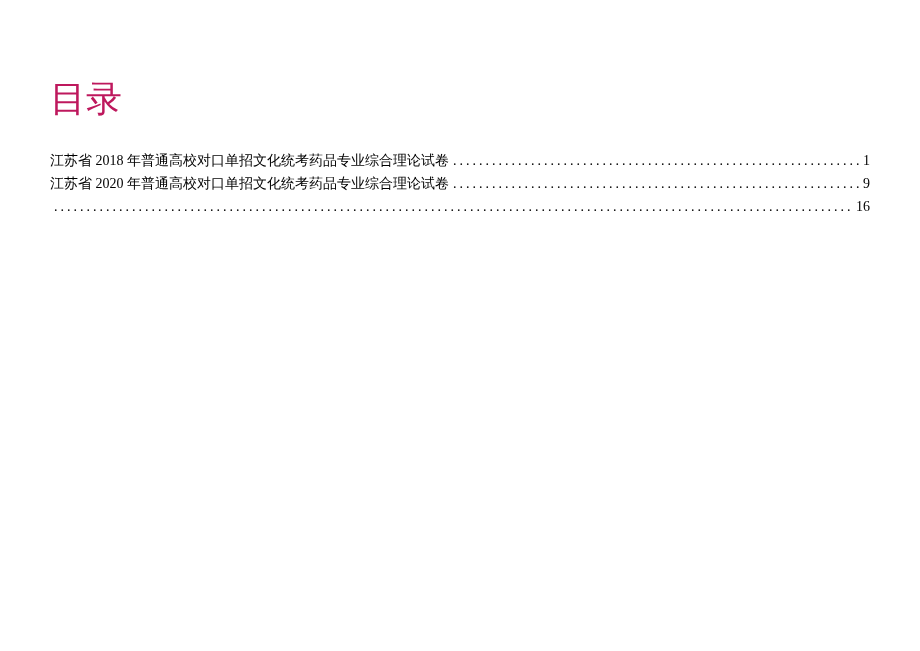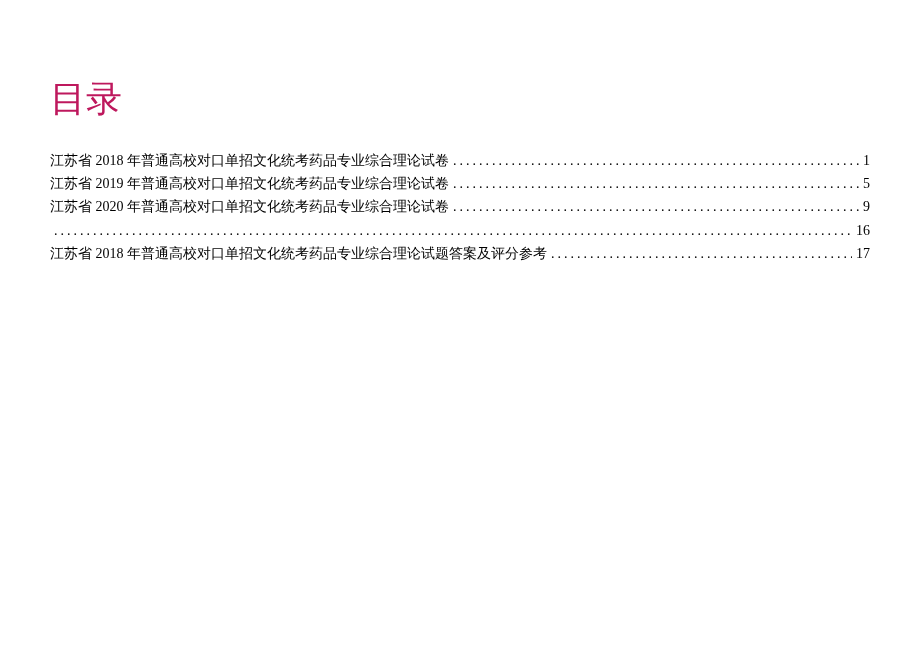--- a/index.html
+++ b/index.html
@@ -55,31 +55,21 @@
 
 <h1 class="title">目录</h1>
 
 <div class="toc">
   <div class="toc-entry">
     <span class="toc-title">江苏省 2018 年普通高校对口单招文化统考药品专业综合理论试卷</span>
     <span class="toc-dots"></span>
     <span class="toc-page">1</span>
   </div>
   <div class="toc-entry">
-    <span class="toc-title">江苏省 2019 年普通高校对口单招文化统考药品专业综合理论试卷</span>
-    <span class="toc-dots"></span>
-    <span class="toc-page">5</span>
-  </div>
-  <div class="toc-entry">
     <span class="toc-title">江苏省 2020 年普通高校对口单招文化统考药品专业综合理论试卷</span>
     <span class="toc-dots"></span>
     <span class="toc-page">9</span>
   </div>
   <div class="toc-entry">
     <span class="toc-dots"></span>
     <span class="toc-page">16</span>
   </div>
-  <div class="toc-entry">
-    <span class="toc-title">江苏省 2018 年普通高校对口单招文化统考药品专业综合理论试题答案及评分参考</span>
-    <span class="toc-dots"></span>
-    <span class="toc-page">17</span>
-  </div>
 </div>
 
 </body></html>

